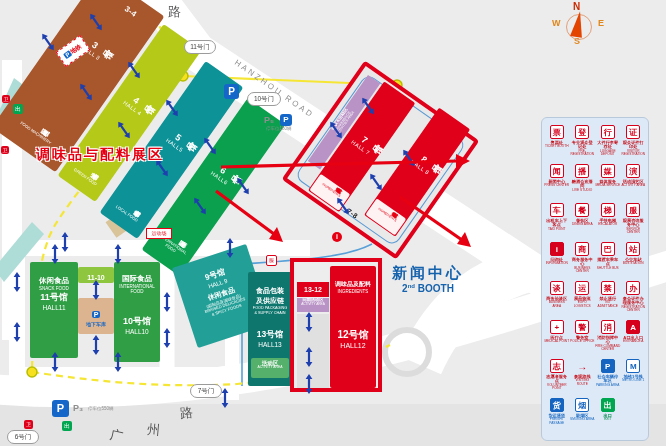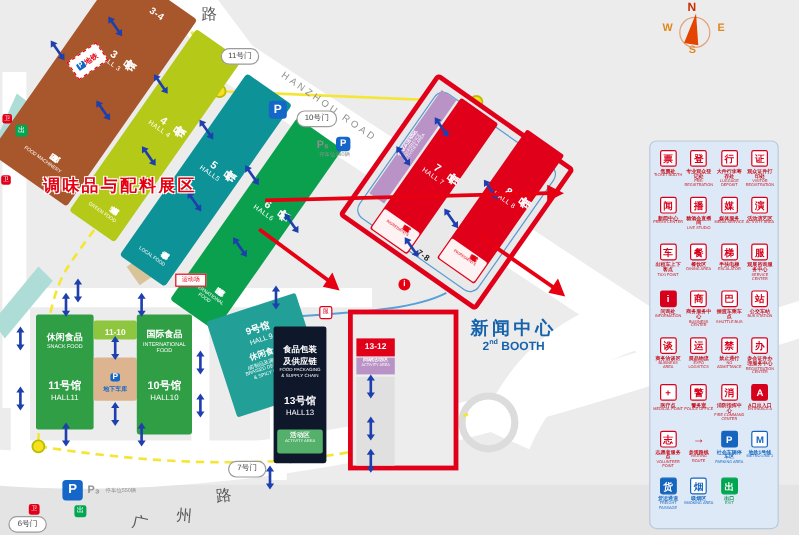--- a/index.html
+++ b/index.html
@@ -173,21 +173,21 @@
         <span class="en">HALL 8</span>
     </div>
   </div>
 </div>
 
 <div class="shall" style="left:30px;top:262px;width:48px;height:96px;background:#2f9e44;">
   <div style="margin-top:14px;">
       <div class="czh">休闲食品</div>
   <div class="cen">SNACK FOOD</div>
     </div>
-  <div style="margin-top:24px;">
+  <div style="">
       <div class="hzh">11号馆</div>
   <div class="hen">HALL11</div>
     </div>
 </div>
 <div class="shall" style="left:78px;top:267px;width:36px;height:16px;background:#8fc63f;line-height:16px;">
   <span style="font-size:7px;font-weight:bold;">11-10</span>
 </div>
 <div class="shall" style="left:78px;top:298px;width:36px;height:36px;background:#dcb48f;">
   <div style="margin-top:5px;"><span style="background:#1467c8;border-radius:2px;padding:0 2px;font-size:7px;font-weight:bold;">P</span></div>
   <div style="color:#1467c8;font-size:5px;font-weight:bold;">地下车库</div>
@@ -206,21 +206,21 @@
 <div class="shall" style="left:183px;top:254px;width:78px;height:84px;background:#22a098;transform:rotate(-18deg);">
   <div style="margin-top:8px;">
     <span class="hzh" style="font-size:8px;">9号馆</span>
     <div class="hen" style="font-size:6px;">HALL 9</div>
     <div class="czh" style="font-size:7px;margin-top:3px;">休闲食品</div>
     <div class="cen" style="font-size:4.2px;">(卤制品及调味食品)</div>
     <div class="cen" style="font-size:4px;">BRAISED DELICACIES</div>
     <div class="cen" style="font-size:4px;">&amp; SPICY FOODS</div>
   </div>
 </div>
-<div class="shall" style="left:228px;top:272px;width:44px;height:114px;background:#0f172a;">
+<div class="shall" style="left:248px;top:272px;width:44px;height:114px;background:#0f766e;">
   <div style="margin-top:14px;">
     <div class="czh" style="font-size:7px;">食品包装</div>
     <div class="czh" style="font-size:7px;">及供应链</div>
     <div class="cen" style="font-size:3.8px;">FOOD PACKAGING</div>
     <div class="cen" style="font-size:3.8px;">&amp; SUPPLY CHAIN</div>
   </div>
   <div style="margin-top:14px;">
     <div class="hzh" style="font-size:8.5px;">13号馆</div>
     <div class="hen">HALL13</div>
   </div>
@@ -232,20 +232,30 @@
 
 <div class="redbox" style="left:290px;top:258px;width:92px;height:134px;background:#ededed;">
   <div class="abs" style="left:3px;top:20px;width:32px;height:15px;background:#e1001a;color:#fff;text-align:center;line-height:15px;font-size:7px;font-weight:bold;">
     <span>13-12</span>
   </div>
   <div class="abs" style="left:3px;top:36px;width:32px;height:14px;background:#b992c6;color:#fff;text-align:center;line-height:1.1;overflow:hidden;">
     <div style="font-size:4.2px;font-weight:bold;">同期活动区</div>
     <div style="font-size:3.2px;">ACTIVITY AREA</div>
   </div>
   <div class="abs" style="left:3px;top:52px;width:32px;height:74px;background:#e0e0e0;"></div>
+  <div class="abs" style="left:36px;top:4px;width:46px;height:122px;background:#e1001a;border-radius:2px;color:#fff;text-align:center;">
+    <div style="margin-top:14px;">
+      <div style="font-size:6px;font-weight:bold;">调味品及配料</div>
+      <div style="font-size:4.5px;">INGREDIENTS</div>
+    </div>
+    <div style="margin-top:34px;">
+      <div style="font-size:10px;font-weight:bold;">12号馆</div>
+      <div style="font-size:7px;">HALL12</div>
+    </div>
+  </div>
 </div>
 
 <div id="anno">
   <div class="l2">调味品与配料展区</div>
 </div>
 <div id="floor2">
   <div class="f1">新闻中心</div>
   <div class="f2"><span>2</span><sup style="font-size:6px;">nd</sup> <span>BOOTH</span></div>
 </div>
 

